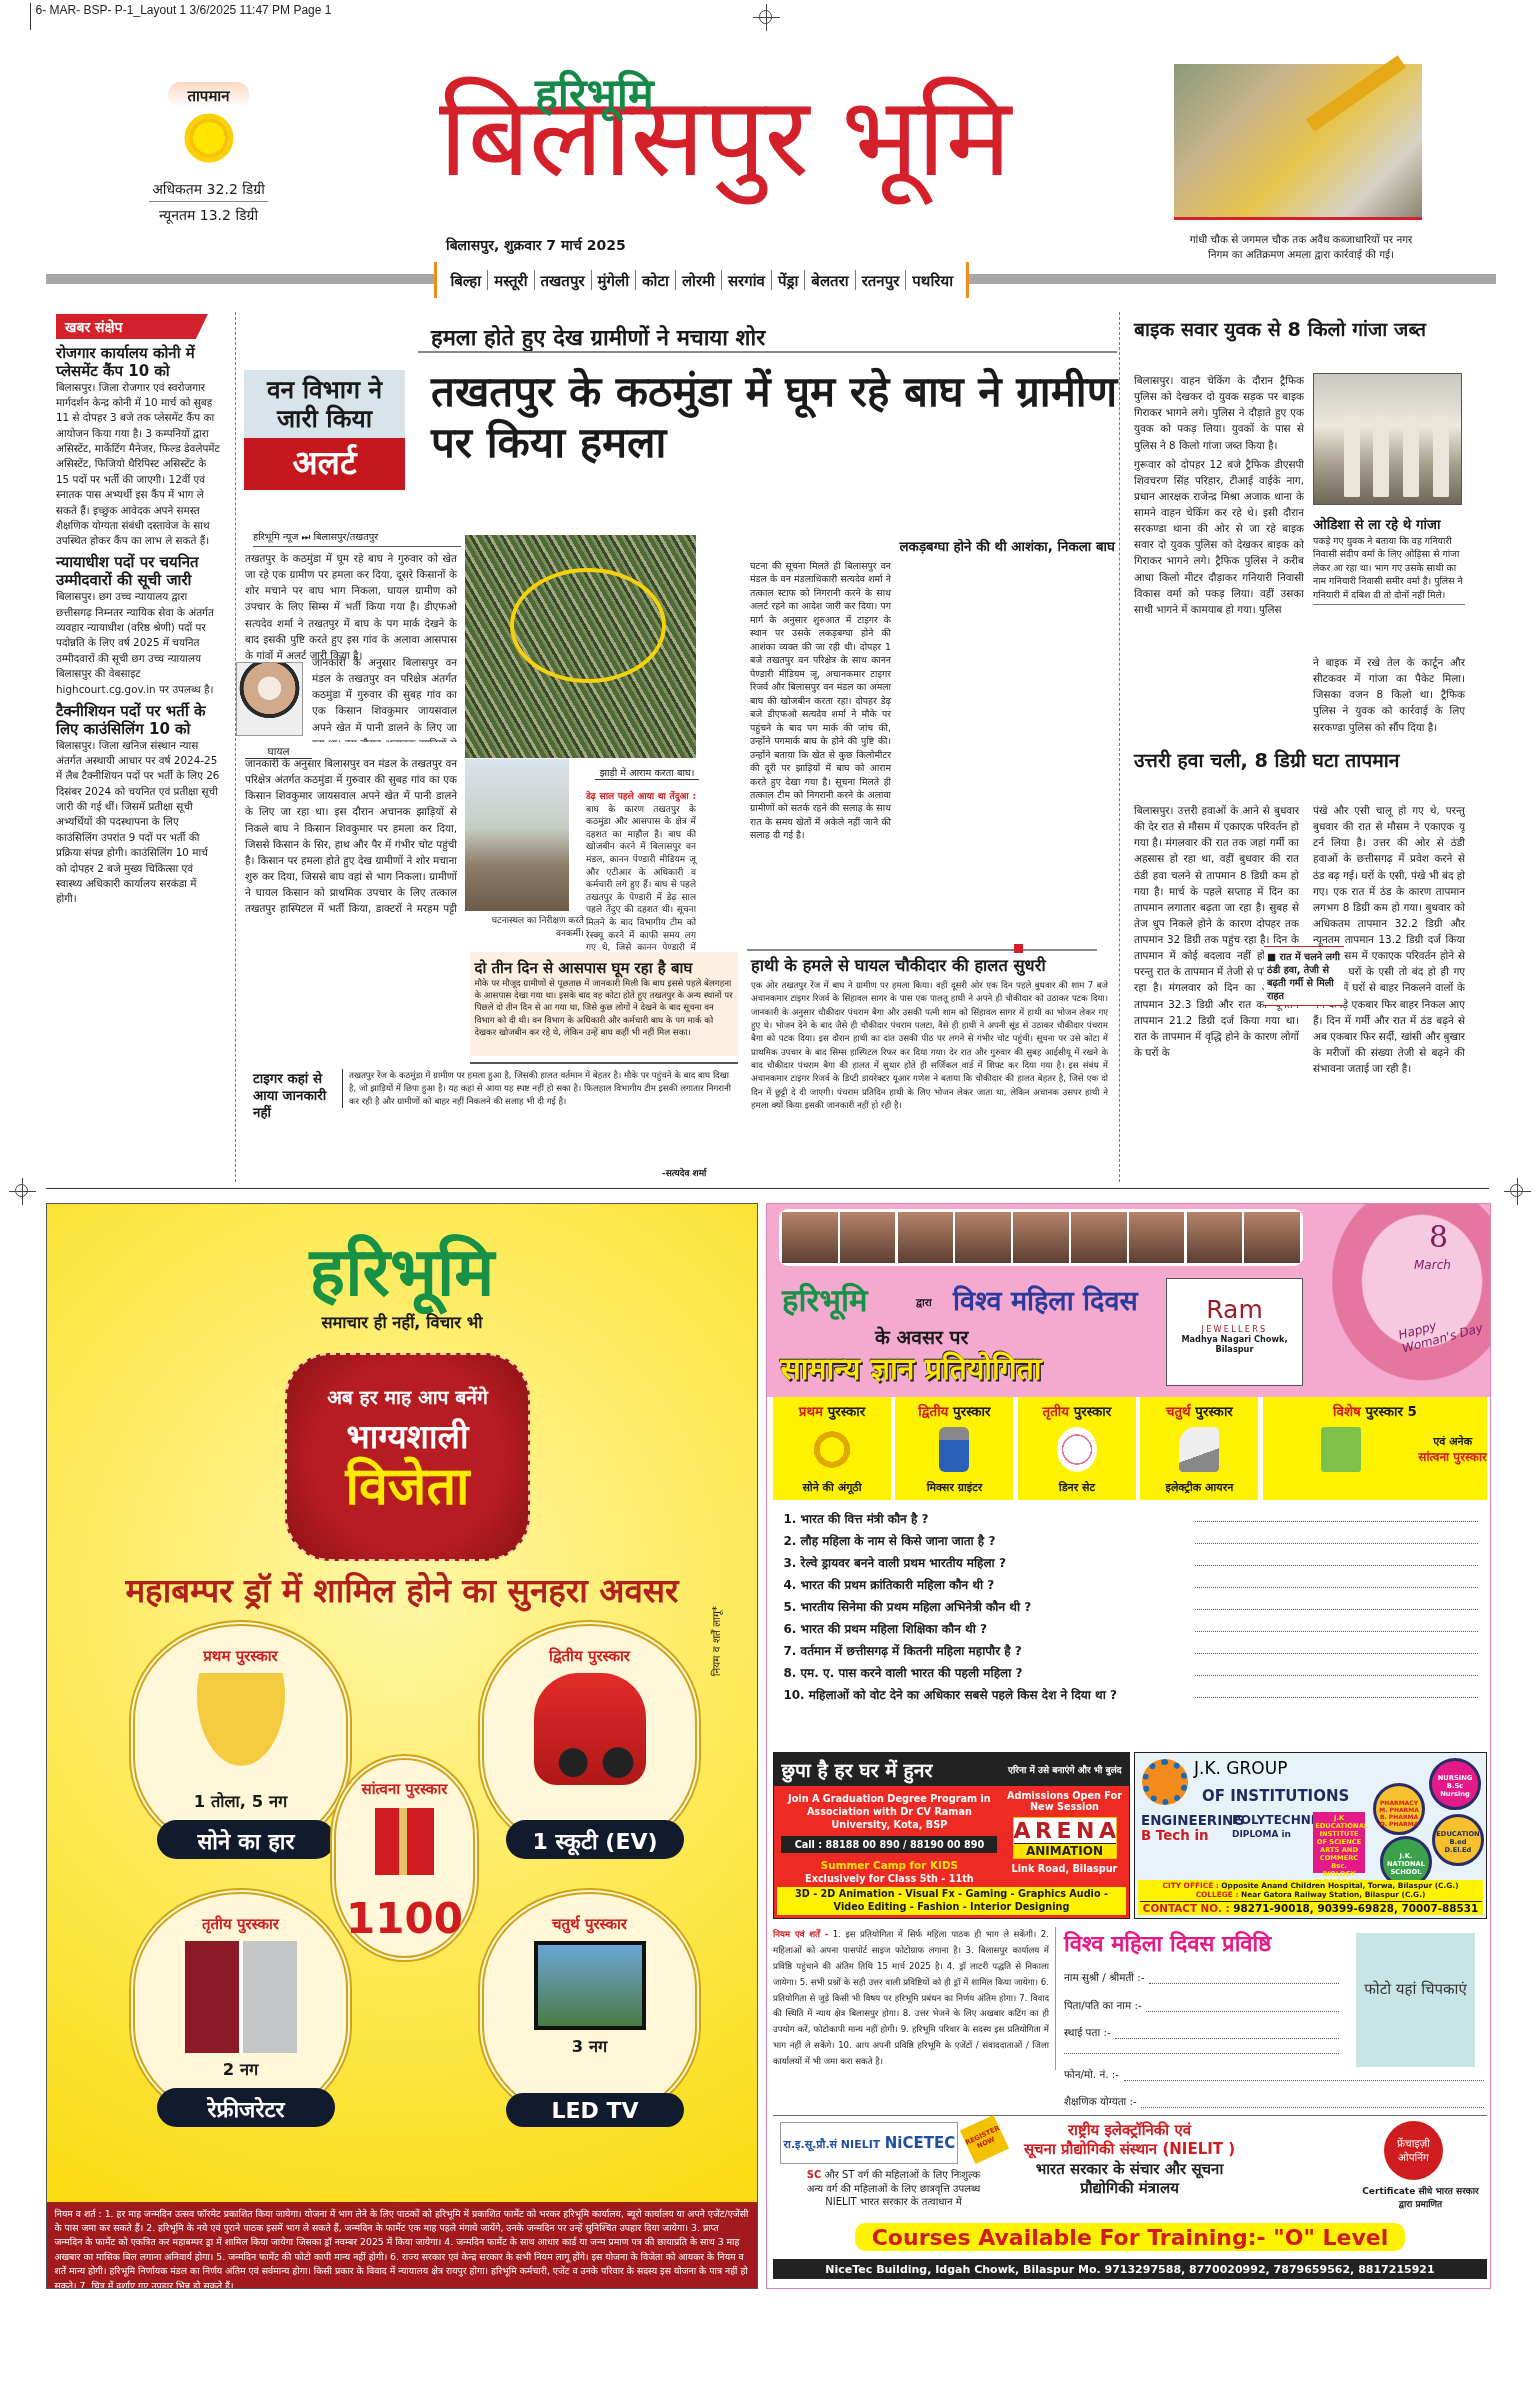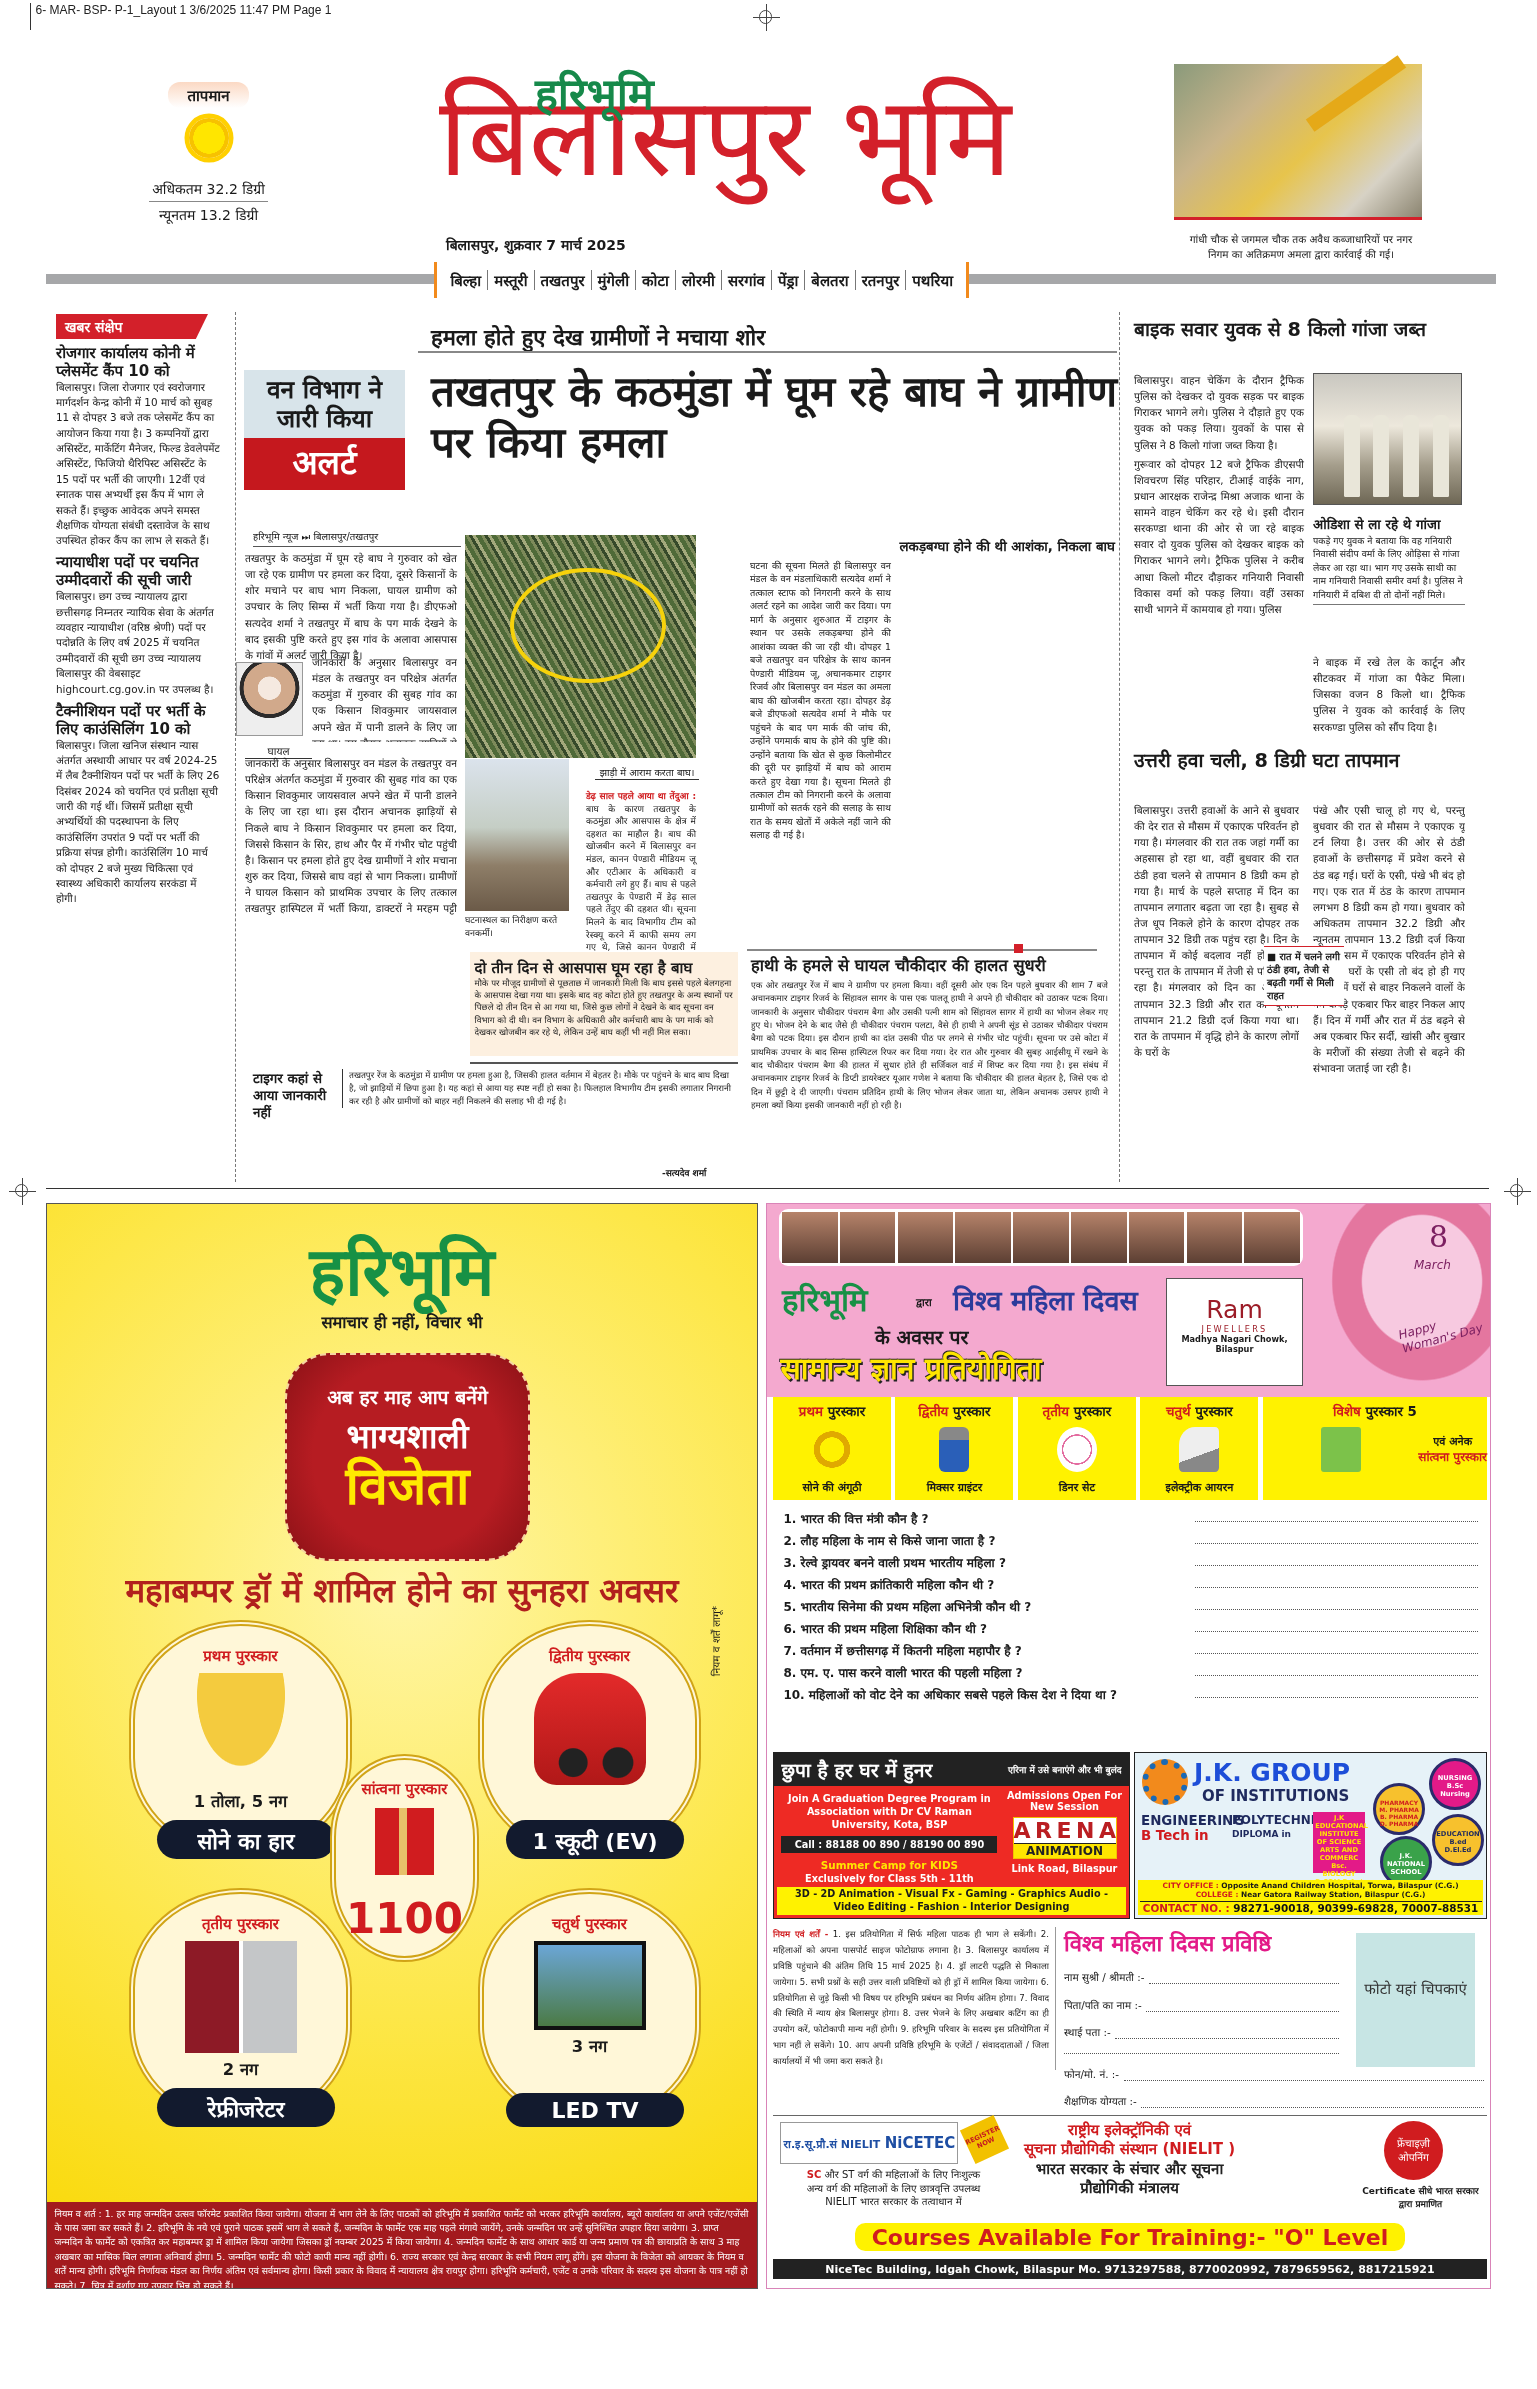--- a/index.html
+++ b/index.html
@@ -113,21 +113,21 @@
   .arena .top .s{font-size:9px;font-weight:bold;text-align:center;}
   .arena .bl{position:absolute;left:7.4px;top:39px;width:216px;color:#fff;font-size:9.7px;font-weight:bold;text-align:center;line-height:1.35;}
   .arena .call{margin:4.5px 0;background:#222;padding:2.2px;font-size:9.7px;}
   .arena .camp{color:#ffe500;font-size:10.4px;}
   .arena .br{position:absolute;left:231px;top:37px;width:119px;color:#fff;font-size:9.7px;font-weight:bold;text-align:center;}
   .arena .logo{margin:4.5px auto;width:104px;background:#fff;border:1.5px solid #f2c100;}
   .arena .logo .a1{color:#ba1e22;font-size:22px;font-weight:bold;letter-spacing:4.5px;}
   .arena .logo .a2{background:#ffe500;color:#222;font-size:12px;border-top:1.5px solid #222;}
   .arena .foot{position:absolute;left:3px;bottom:3px;right:3px;background:#fff200;font-size:9.7px;font-weight:bold;text-align:center;line-height:1.3;padding:1.5px;}
   .jk{position:absolute;left:367px;top:548px;width:353px;height:167px;background:#e6f2f8;border:1.5px solid #222;}
-  .jk .h{position:absolute;left:59px;top:4.5px;font-size:25px;font-weight:bold;color:#1d4ed8;}
+  .jk .h{position:absolute;left:59px;top:4.5px;font-size:17px;font-weight:normal;color:#000000;}
   .jk .h2{position:absolute;left:67px;top:34px;font-size:15px;font-weight:bold;color:#1f2a5e;}
   .jk .gear{position:absolute;left:7.4px;top:6px;width:46px;height:46px;border-radius:50%;border:6px dotted #1a69b5;background:#f28a1c;}
   .jk .eng{position:absolute;left:6px;top:61px;font-size:13.4px;font-weight:bold;color:#1f2a5e;line-height:1.1;}
   .jk .eng b{color:#d01c1f;display:block;font-size:13.4px;}
   .jk .poly{position:absolute;left:97px;top:61px;font-size:12px;font-weight:bold;color:#1f2a5e;line-height:1.1;}
   .jk .sci{position:absolute;left:178px;top:59px;width:52px;height:61px;background:#e31a88;color:#ffe500;font-size:6.7px;font-weight:bold;text-align:center;padding:2.2px;}
   .jk .circ{position:absolute;width:52px;height:52px;border-radius:50%;border:3px solid #2b2b6b;color:#fff;font-size:7.4px;font-weight:bold;text-align:center;padding-top:13.4px;}
   .jk .foot{position:absolute;left:3px;right:3px;bottom:3px;background:#fff200;font-size:7.4px;font-weight:bold;text-align:center;padding:1.5px;}
   .jk .foot .c{color:#d01c1f;}
   .jk .contact{font-size:10.4px;color:#d01c1f;border-top:0.7px solid #222;margin-top:1.5px;}
@@ -214,21 +214,21 @@
 <div class="abs inj-photo"></div>
 <div class="abs" style="left:245px;top:744px;width:67px;font-size:10.4px;text-align:center;border-bottom:0.7px solid #333;">घायल</div>
 <div class="abs story-p" style="left:312px;top:654px;width:145px;height:88px;overflow:hidden;">जानकारी के अनुसार बिलासपुर वन मंडल के तखतपुर वन परिक्षेत्र अंतर्गत कठमुंडा में गुरुवार की सुबह गांव का एक किसान शिवकुमार जायसवाल अपने खेत में पानी डालने के लिए जा रहा था। इस दौरान अचानक झाड़ियों से निकले बाघ ने किसान शिवकुमार पर हमला कर दिया, जिससे किसान के सिर, हाथ और पैर में गंभीर चोट पहुंची है। किसान पर हमला होते हुए देख ग्रामीणों ने शोर मचाना शुरु कर दिया, जिससे बाघ वहां से भाग निकला। ग्रामीणों ने घायल किसान को प्राथमिक उपचार के लिए तत्काल तखतपुर हास्पिटल में भर्ती किया, डाक्टरों ने मरहम पट्टी करने के बाद शिवकुमार जायसवाल को सिम्स में रिफर कर दिया, जहां उसका उपचार किया जा रहा है। बाघ के अचानक किसान पर हुए हमले से ग्रामीणों में दहशत का माहौल बना हुआ है। लोग अब अपने खेतों में जाने से घबरा रहे हैं।</div>
 <div class="abs story-p" style="left:245px;top:755px;width:212px;height:160px;overflow:hidden;">जानकारी के अनुसार बिलासपुर वन मंडल के तखतपुर वन परिक्षेत्र अंतर्गत कठमुंडा में गुरुवार की सुबह गांव का एक किसान शिवकुमार जायसवाल अपने खेत में पानी डालने के लिए जा रहा था। इस दौरान अचानक झाड़ियों से निकले बाघ ने किसान शिवकुमार पर हमला कर दिया, जिससे किसान के सिर, हाथ और पैर में गंभीर चोट पहुंची है। किसान पर हमला होते हुए देख ग्रामीणों ने शोर मचाना शुरु कर दिया, जिससे बाघ वहां से भाग निकला। ग्रामीणों ने घायल किसान को प्राथमिक उपचार के लिए तत्काल तखतपुर हास्पिटल में भर्ती किया, डाक्टरों ने मरहम पट्टी करने के बाद शिवकुमार जायसवाल को सिम्स में रिफर कर दिया, जहां उसका उपचार किया जा रहा है। बाघ के अचानक किसान पर हुए हमले से ग्रामीणों में दहशत का माहौल बना हुआ है। लोग अब अपने खेतों में जाने से घबरा रहे हैं।</div>
 
 <div class="abs photo-tiger">
     <div class="tiger-ring"></div>
   </div>
 <div class="abs" style="left:595px;top:766px;width:104px;font-size:9.7px;text-align:center;border-bottom:0.7px solid #333;">झाड़ी में आराम करता बाघ।</div>
 <div class="abs photo-forest"></div>
-<div class="abs" style="left:465px;top:913px;width:119px;font-size:9px;text-align:left;">घटनास्थल का निरीक्षण करते वनकर्मी।</div>
+<div class="abs" style="left:465px;top:913px;width:119px;font-size:9px;text-align:right;">घटनास्थल का निरीक्षण करते वनकर्मी।</div>
 <div class="abs story-p" style="left:586px;top:790px;width:110px;font-size:9px;line-height:1.4;">
   <span style="color:#d01c1f;font-weight:bold;">डेढ़ साल पहले आया था तेंदुआ :</span>
   <span>बाघ के कारण तखतपुर के कठमुंडा और आसपास के क्षेत्र में दहशत का माहौल है। बाघ की खोजबीन करने में बिलासपुर वन मंडल, कानन पेण्डारी मीडियम जू और एटीआर के अधिकारी व कर्मचारी लगे हुए हैं। बाघ से पहले तखतपुर के पेण्डारी में डेढ़ साल पहले तेंदुए की दहशत थी। सूचना मिलने के बाद विभागीय टीम को रेस्क्यू करने में काफी समय लग गए थे, जिसे कानन पेण्डारी में लाकर उपचार किया गया और कुछ दिन बाद उसकी मौत हो गई थी।</span>
 </div>
 <div class="abs" style="left:669px;top:537px;width:446px;font-size:13.4px;font-weight:bold;text-align:right;">लकड़बग्घा होने की थी आशंका, निकला बाघ</div>
 <div class="abs story-p" style="left:750px;top:559px;width:141px;font-size:9.3px;line-height:1.45;">घटना की सूचना मिलते ही बिलासपुर वन मंडल के वन मंडलाधिकारी सत्यदेव शर्मा ने तत्काल स्टाफ को निगरानी करने के साथ अलर्ट रहने का आदेश जारी कर दिया। पग मार्ग के अनुसार शुरुआत में टाइगर के स्थान पर उसके लकड़बग्घा होने की आशंका व्यक्त की जा रही थी। दोपहर 1 बजे तखतपुर वन परिक्षेत्र के साथ कानन पेण्डारी मीडियम जू, अचानकमार टाइगर रिजर्व और बिलासपुर वन मंडल का अमला बाघ की खोजबीन करता रहा। दोपहर डेढ़ बजे डीएफओ सत्यदेव शर्मा ने मौके पर पहुंचने के बाद पग मार्क की जांच की, उन्होंने पगमार्क बाघ के होने की पुष्टि की। उन्होंने बताया कि खेत से कुछ किलोमीटर की दूरी पर झाड़ियों में बाघ को आराम करते हुए देखा गया है। सूचना मिलते ही तत्काल टीम को निगरानी करने के अलावा ग्रामीणों को सतर्क रहने की सलाह के साथ रात के समय खेतों में अकेले नहीं जाने की सलाह दी गई है।</div>
 
 <div class="abs section-box" style="left:470px;top:952px;width:268px;height:104px;padding:4.5px;">
   <div class="inset-head" style="font-size:15px;">दो तीन दिन से आसपास घूम रहा है बाघ</div>
   <div style="font-size:8.6px;line-height:1.45;">मौके पर मौजूद ग्रामीणों से पूछताछ में जानकारी मिली कि बाघ इससे पहले बेलगहना के आसपास देखा गया था। इसके बाद वह कोटा होते हुए तखतपुर के अन्य स्थानों पर पिछले दो तीन दिन से आ गया था, जिसे कुछ लोगों ने देखने के बाद सूचना वन विभाग को दी थी। वन विभाग के अधिकारी और कर्मचारी बाघ के पग मार्क को देखकर खोजबीन कर रहे थे, लेकिन उन्हें बाघ कहीं भी नहीं मिल सका।</div>

